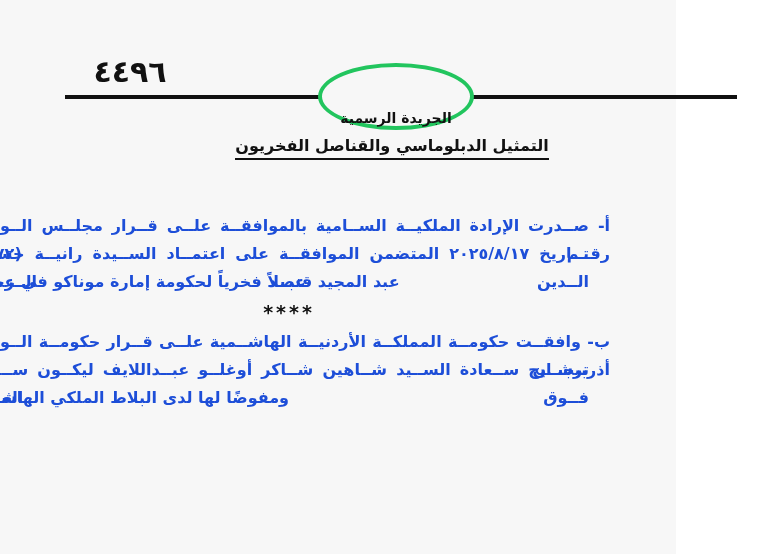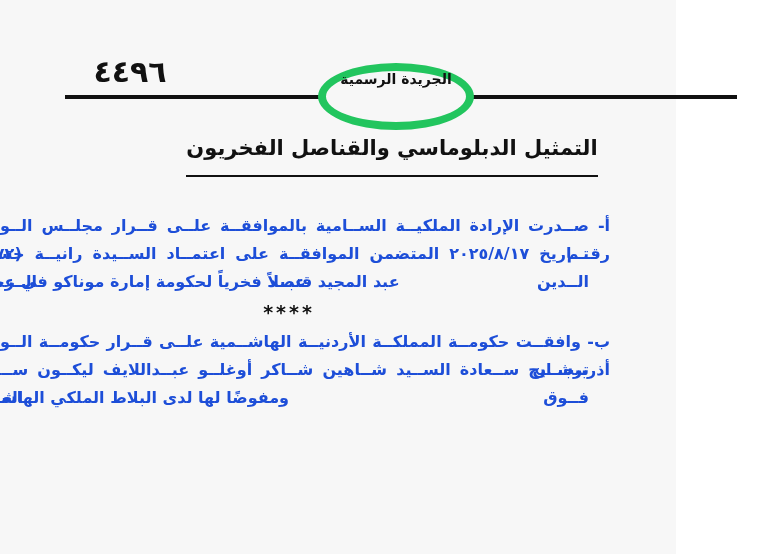--- a/index.html
+++ b/index.html
@@ -35,47 +35,47 @@
     height: 4px;
     background: #111111;
   }
   .gazette-ellipse {
     position: absolute;
     left: 318px;
     top: 63px;
     width: 156px;
     height: 67px;
     box-sizing: border-box;
-    border: 8px solid #22c55e;
+    border: 4px solid #22c55e;
     border-radius: 50%;
     background: #f7f7f7;
     display: flex;
-    align-items: flex-start;
+    align-items: flex-end;
     justify-content: center;
     z-index: 2;
   }
   .gazette-name {
     font-size: 14px;
     font-weight: bold;
     direction: rtl;
     white-space: nowrap;
   }
   .section-title-wrap {
     position: absolute;
     top: 136px;
     left: 0;
     width: 784px;
     text-align: center;
     direction: rtl;
   }
   .section-title {
     display: inline-block;
-    font-size: 21px;
+    font-size: 16px;
     font-weight: bold;
-    padding-bottom: 15px;
+    padding-bottom: 3px;
     border-bottom: 2px solid #111111;
     white-space: nowrap;
   }
   .content {
     position: absolute;
     top: 212px;
     right: 66px;
     width: 642px;
     direction: rtl;
   }

